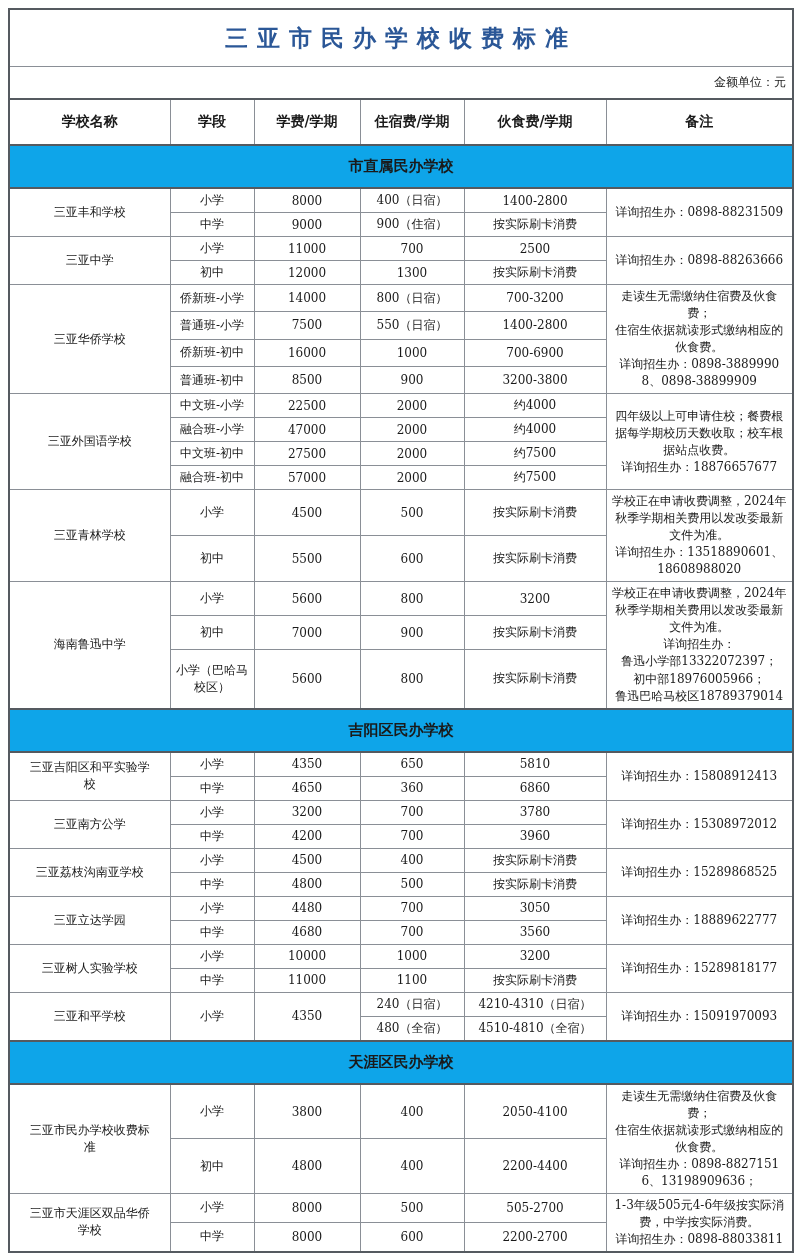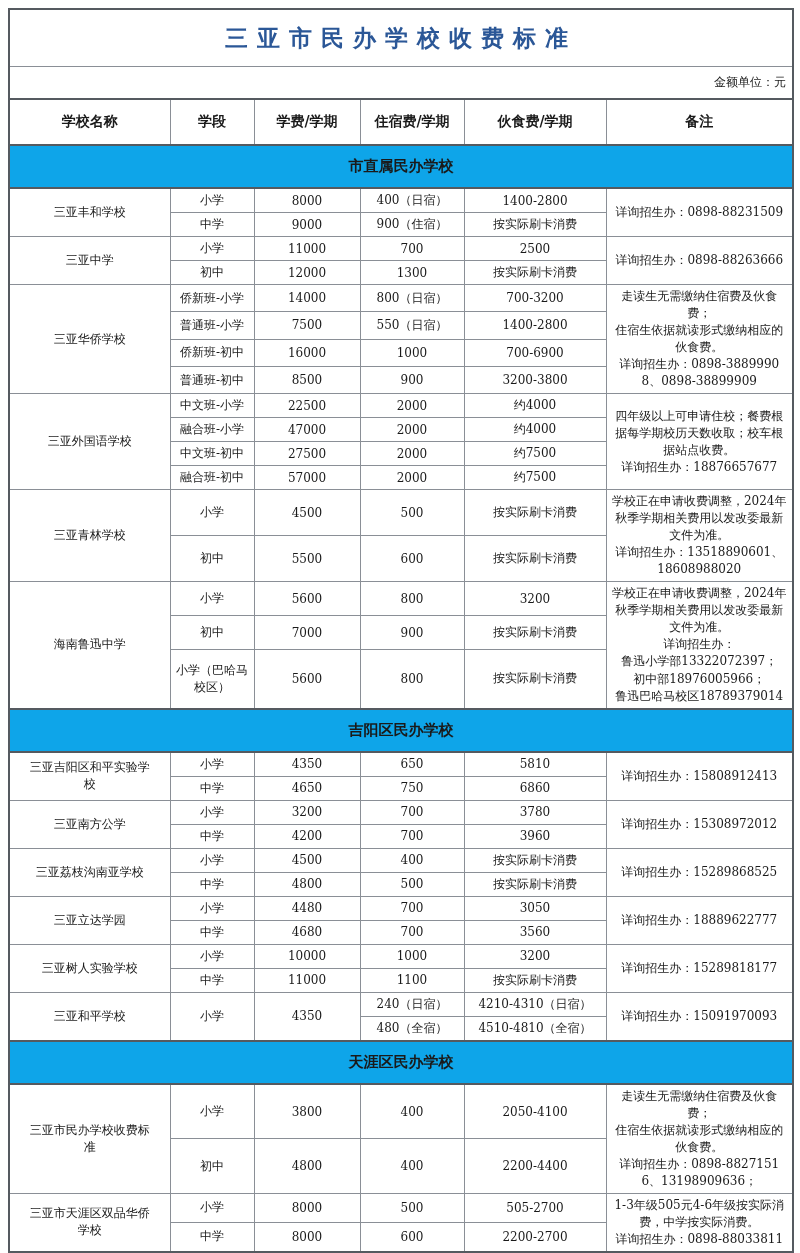--- a/index.html
+++ b/index.html
@@ -250,21 +250,21 @@
           <td class="c-num">4350</td>
           <td class="c-num">650</td>
           <td class="c-num">5810</td>
           <td class="c-remark" rowspan="2">
             <div class="rline">详询招生办：15808912413</div>
           </td>
         </tr>
         <tr>
           <td class="c-stage">中学</td>
           <td class="c-num">4650</td>
-          <td class="c-num">750</td>
+          <td class="c-num">360</td>
           <td class="c-num">6860</td>
         </tr>
         <tr class="group-start">
           <td class="c-school" rowspan="2">三亚南方公学</td>
           <td class="c-stage">小学</td>
           <td class="c-num">3200</td>
           <td class="c-num">700</td>
           <td class="c-num">3780</td>
           <td class="c-remark" rowspan="2">
             <div class="rline">详询招生办：15308972012</div>

